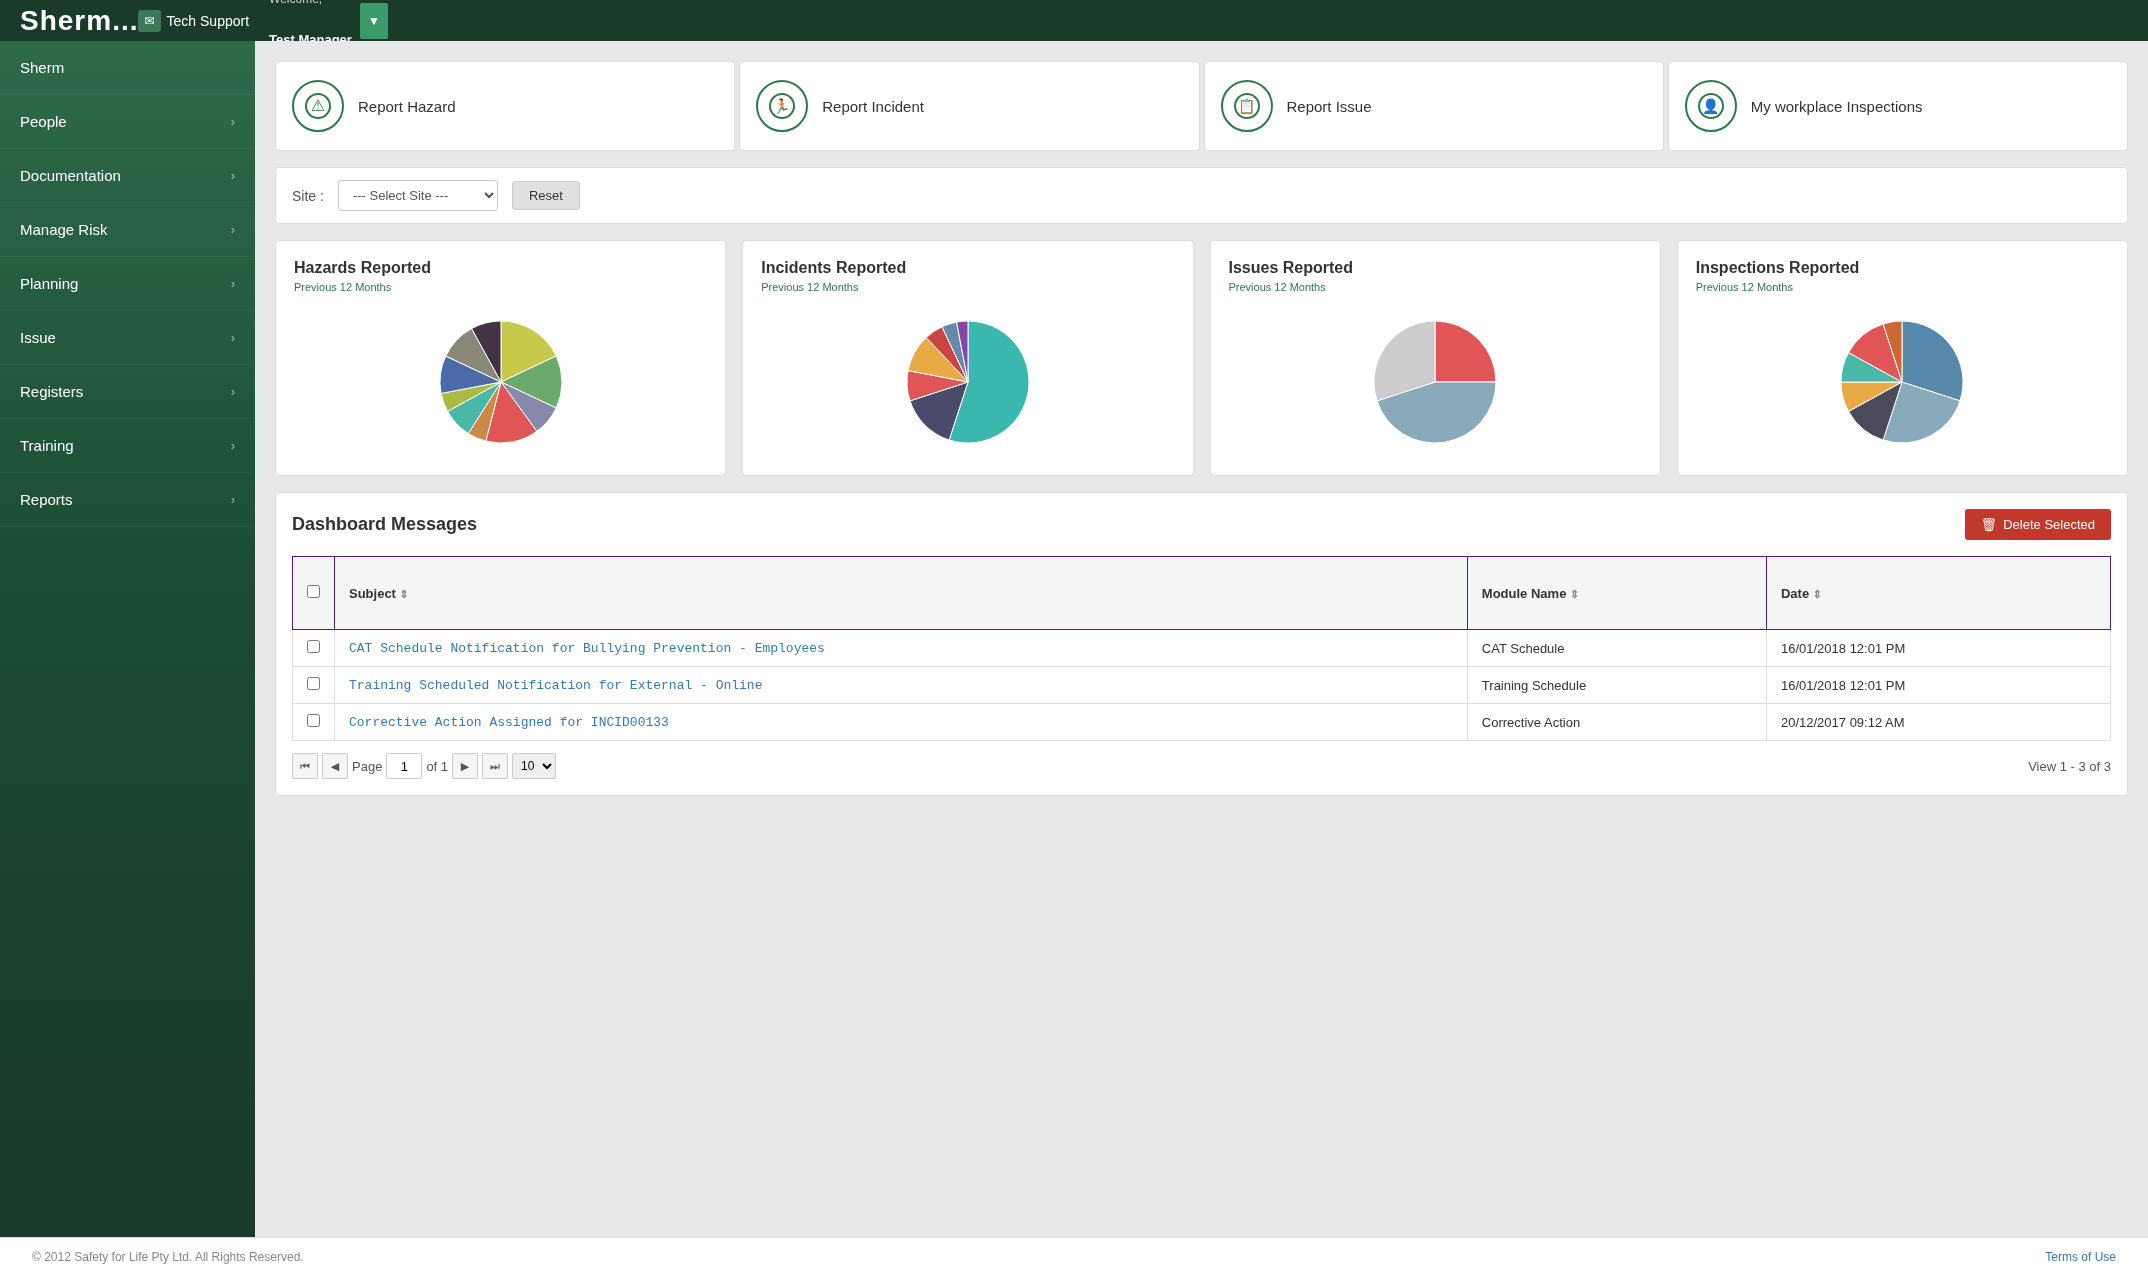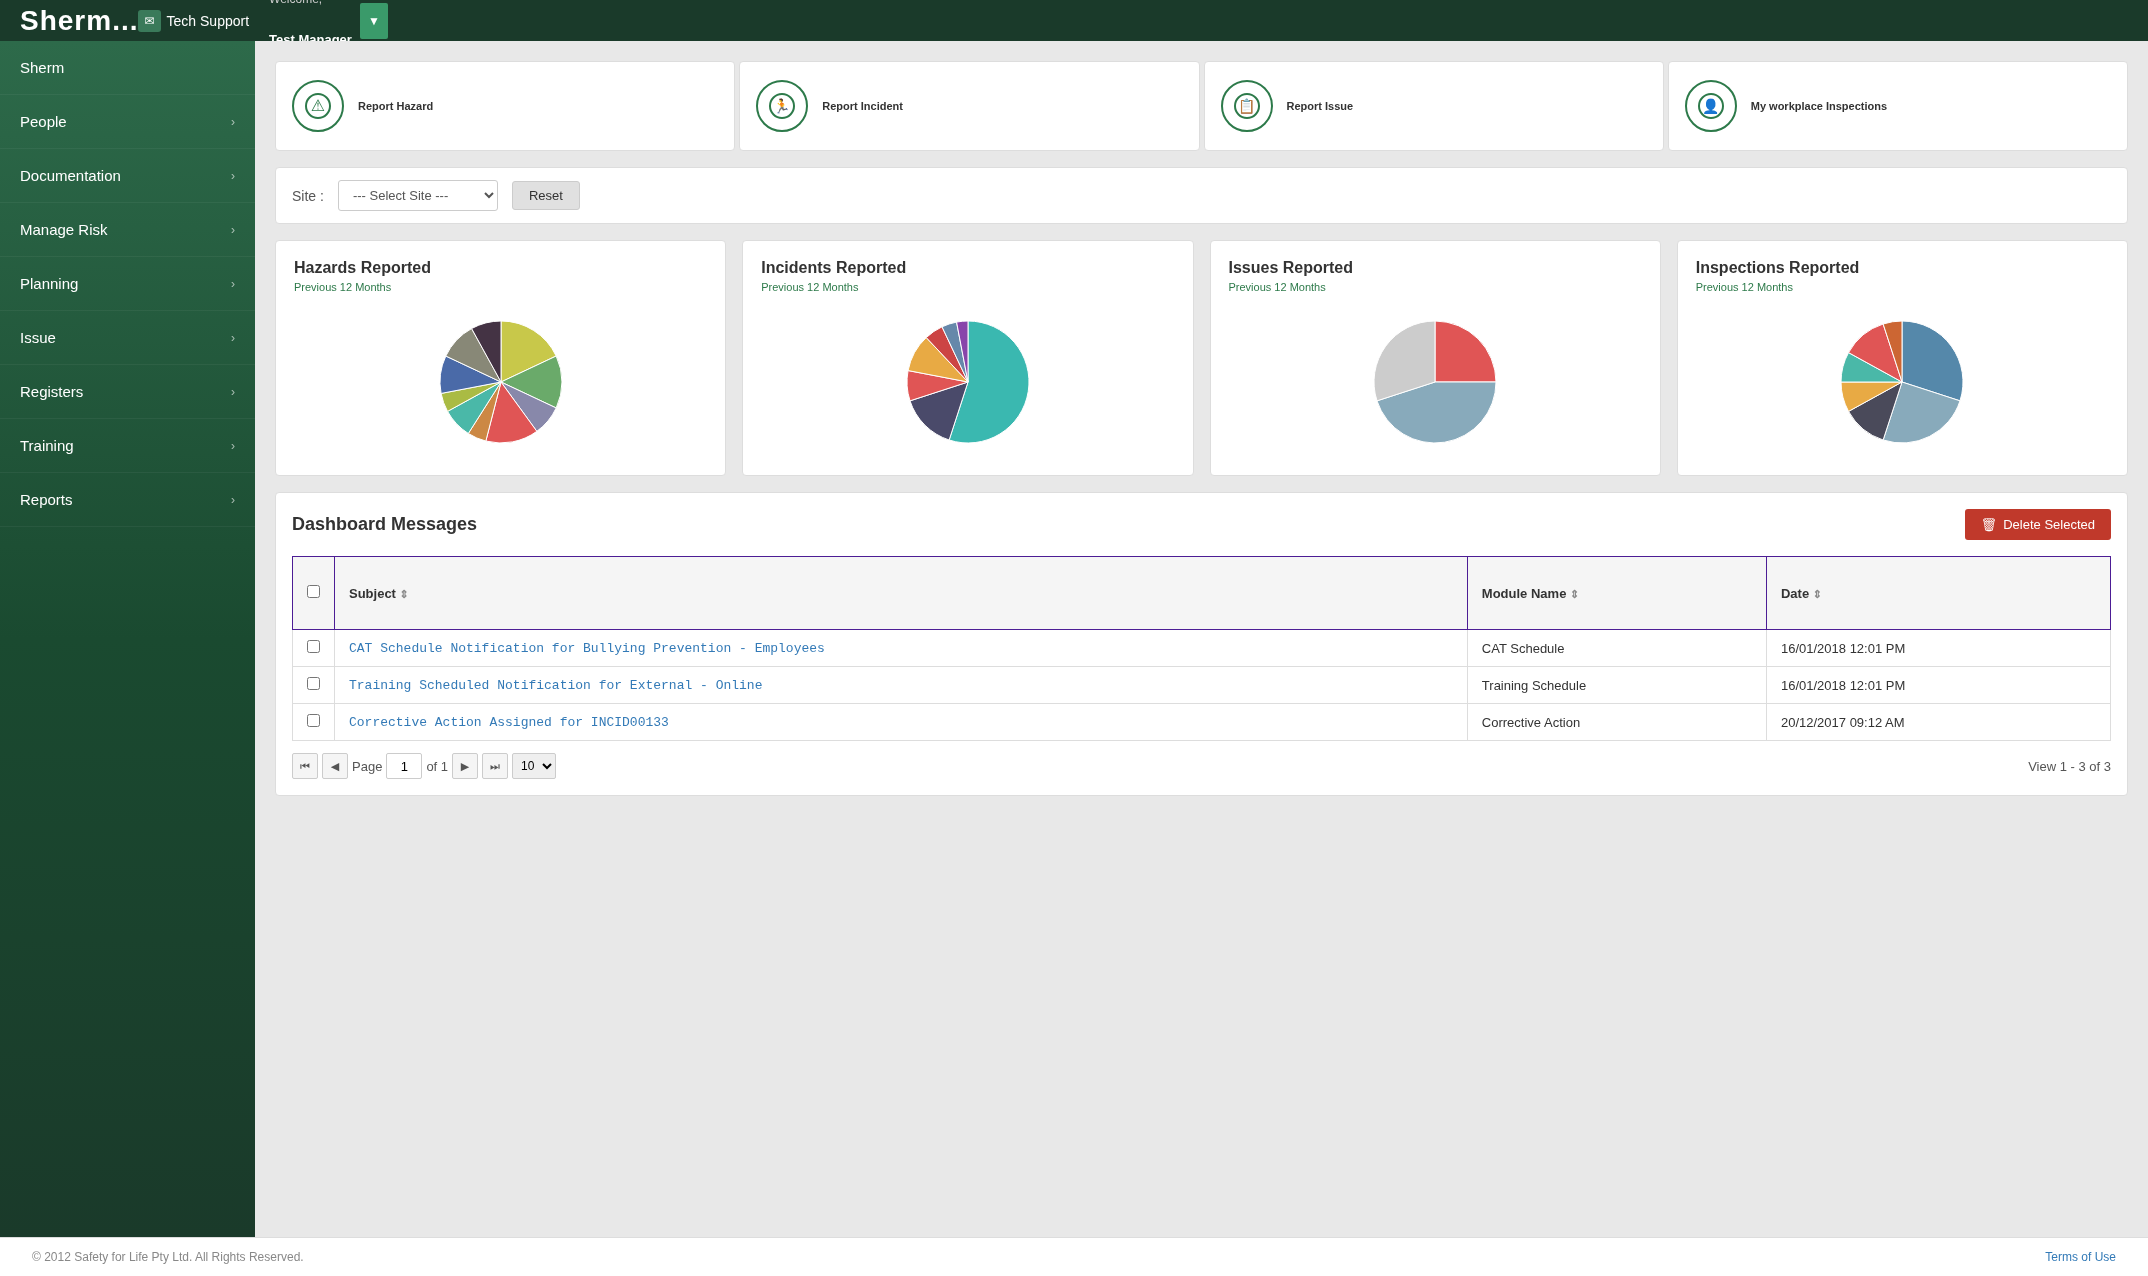--- a/index.html
+++ b/index.html
@@ -129,23 +129,23 @@
       border: 2px solid #2d7a4a;
       border-radius: 50%;
       display: flex;
       align-items: center;
       justify-content: center;
       flex-shrink: 0;
       color: #2d7a4a;
       font-size: 20px;
     }
     .action-label {
-      font-size: 11px;
+      font-size: 15px;
       color: #333;
-      font-weight: bold;
+      font-weight: normal;
     }
 
     
     .filter-bar {
       background: white;
       border: 1px solid #ddd;
       border-radius: 4px;
       padding: 12px 16px;
       display: flex;
       align-items: center;

